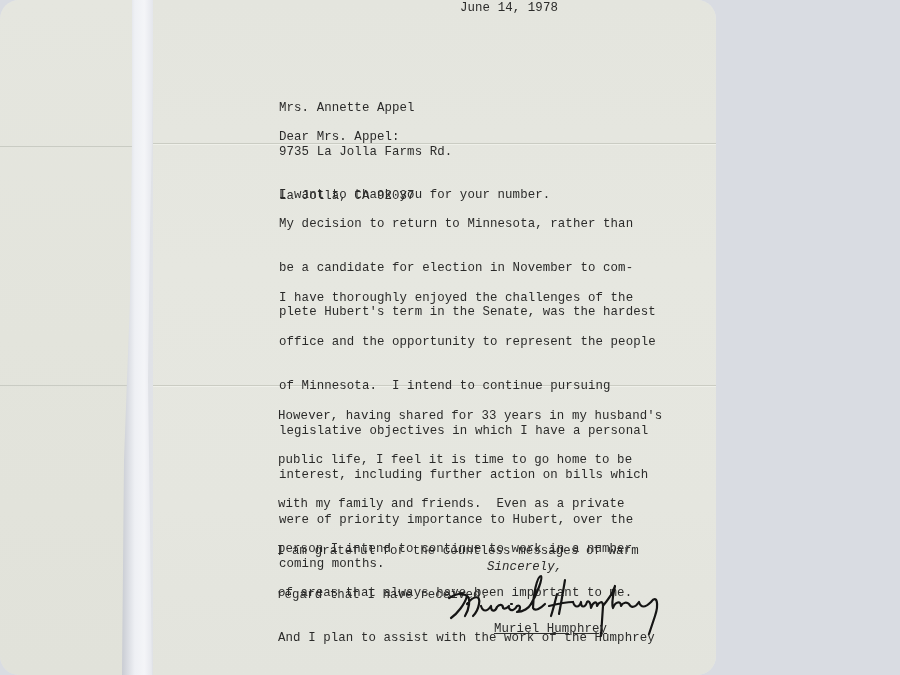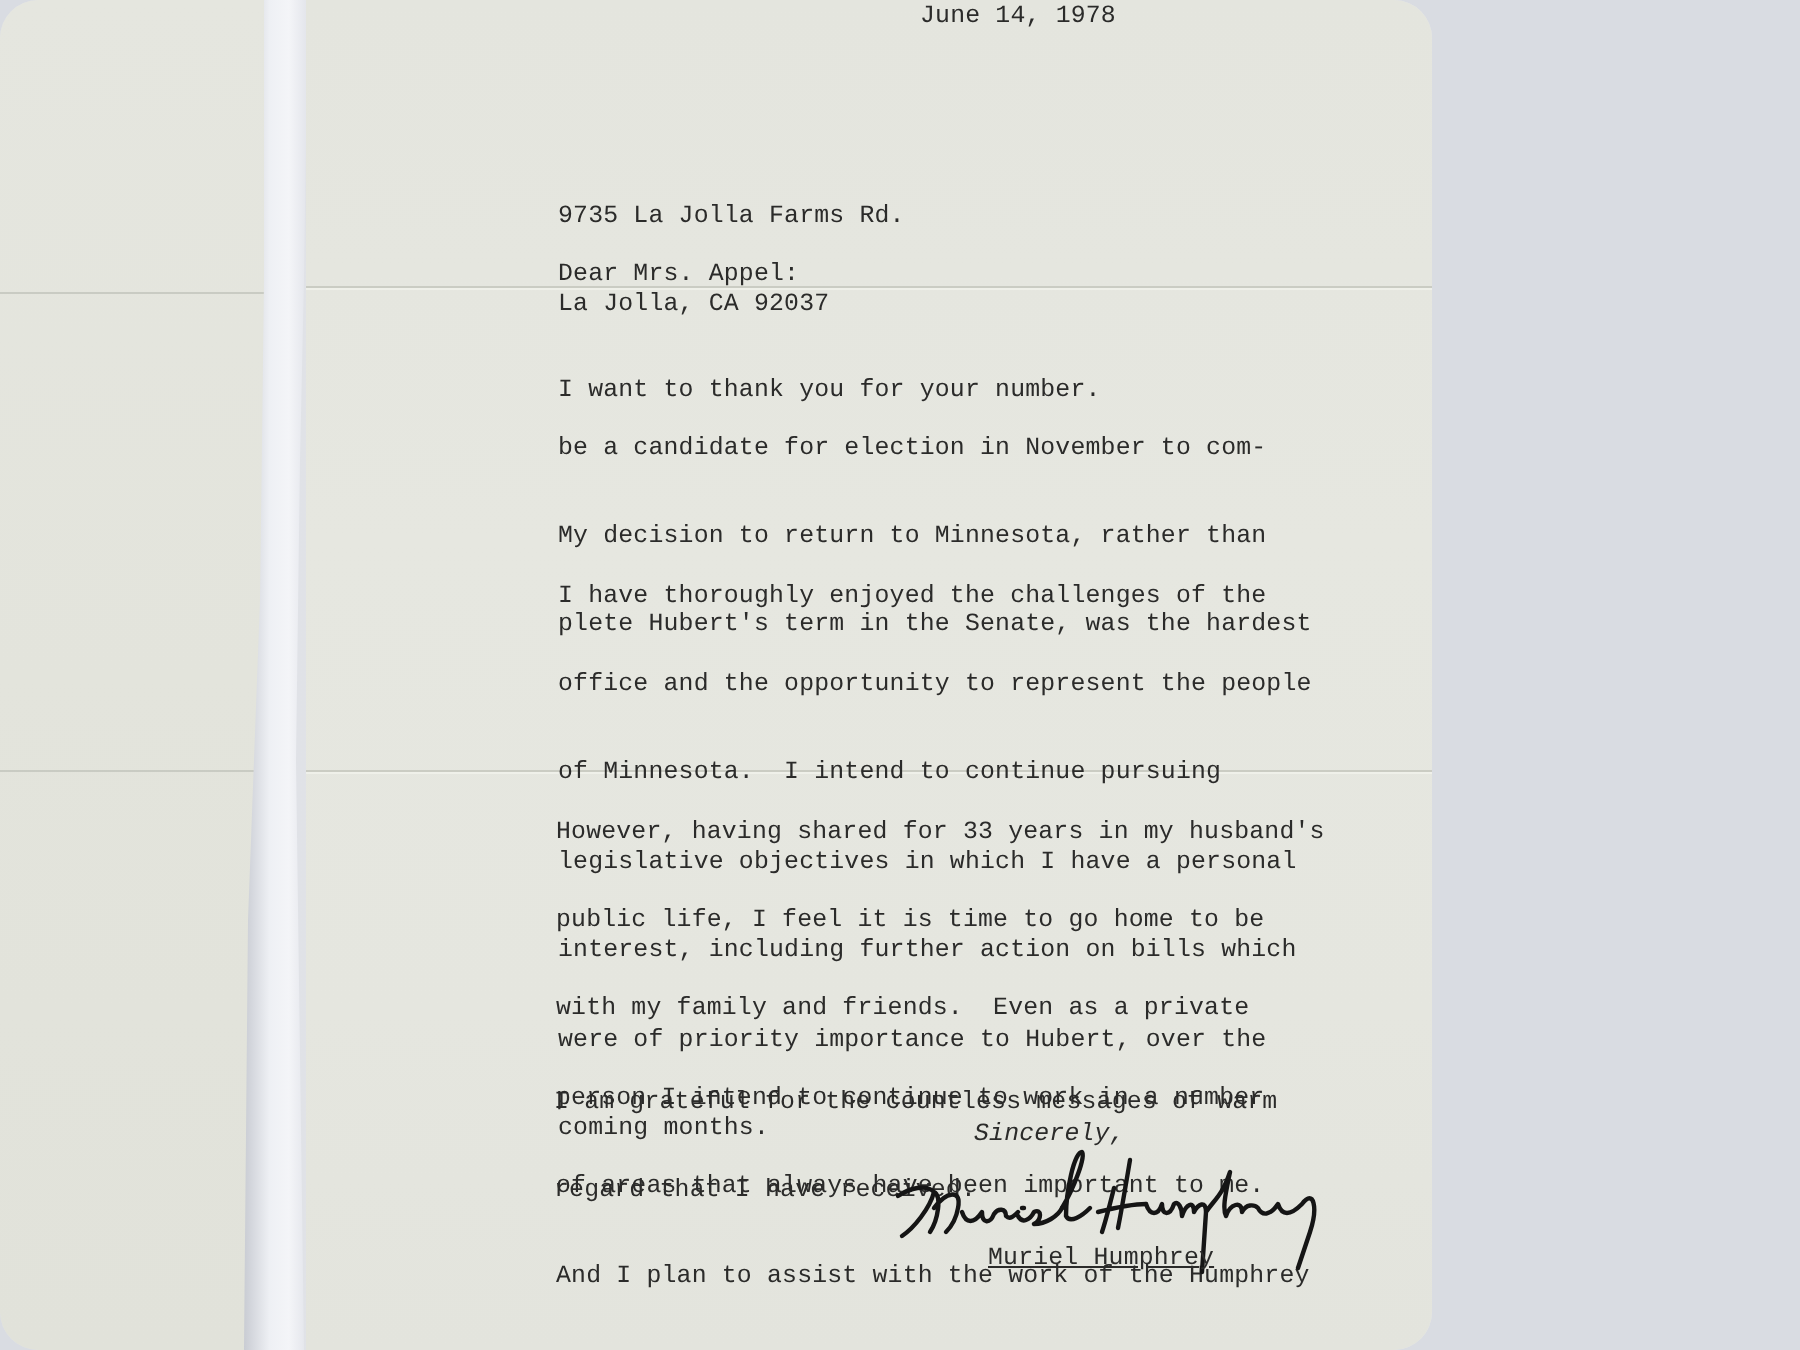--- a/index.html
+++ b/index.html
@@ -103,33 +103,34 @@
   <div class="gap-strip"></div>
 
   <div class="letter">
     <div class="fold" style="top:143px"></div>
     <div class="fold" style="top:385px"></div>
   </div>
 
   <div class="typed date">June 14, 1978</div>
 
   <div class="typed addr">
+    <span class="line">Mrs. Annette Appel</span>
     <span class="line">9735 La Jolla Farms Rd.</span>
     <span class="line">La Jolla, CA 92037</span>
   </div>
 
   <div class="typed salutation">Dear Mrs. Appel:</div>
 
   <div class="typed p1">
     <span class="line">I want to thank you for your number.</span>
   </div>
 
   <div class="typed p2">
+    <span class="line">My decision to return to Minnesota, rather than</span>
     <span class="line">be a candidate for election in November to com-</span>
-    <span class="line">My decision to return to Minnesota, rather than</span>
     <span class="line">plete Hubert's term in the Senate, was the hardest</span>
   </div>
 
   <div class="typed p3">
     <span class="line">I have thoroughly enjoyed the challenges of the</span>
     <span class="line">office and the opportunity to represent the people</span>
     <span class="line">of Minnesota.  I intend to continue pursuing</span>
     <span class="line">legislative objectives in which I have a personal</span>
     <span class="line">interest, including further action on bills which</span>
     <span class="line">were of priority importance to Hubert, over the</span>

